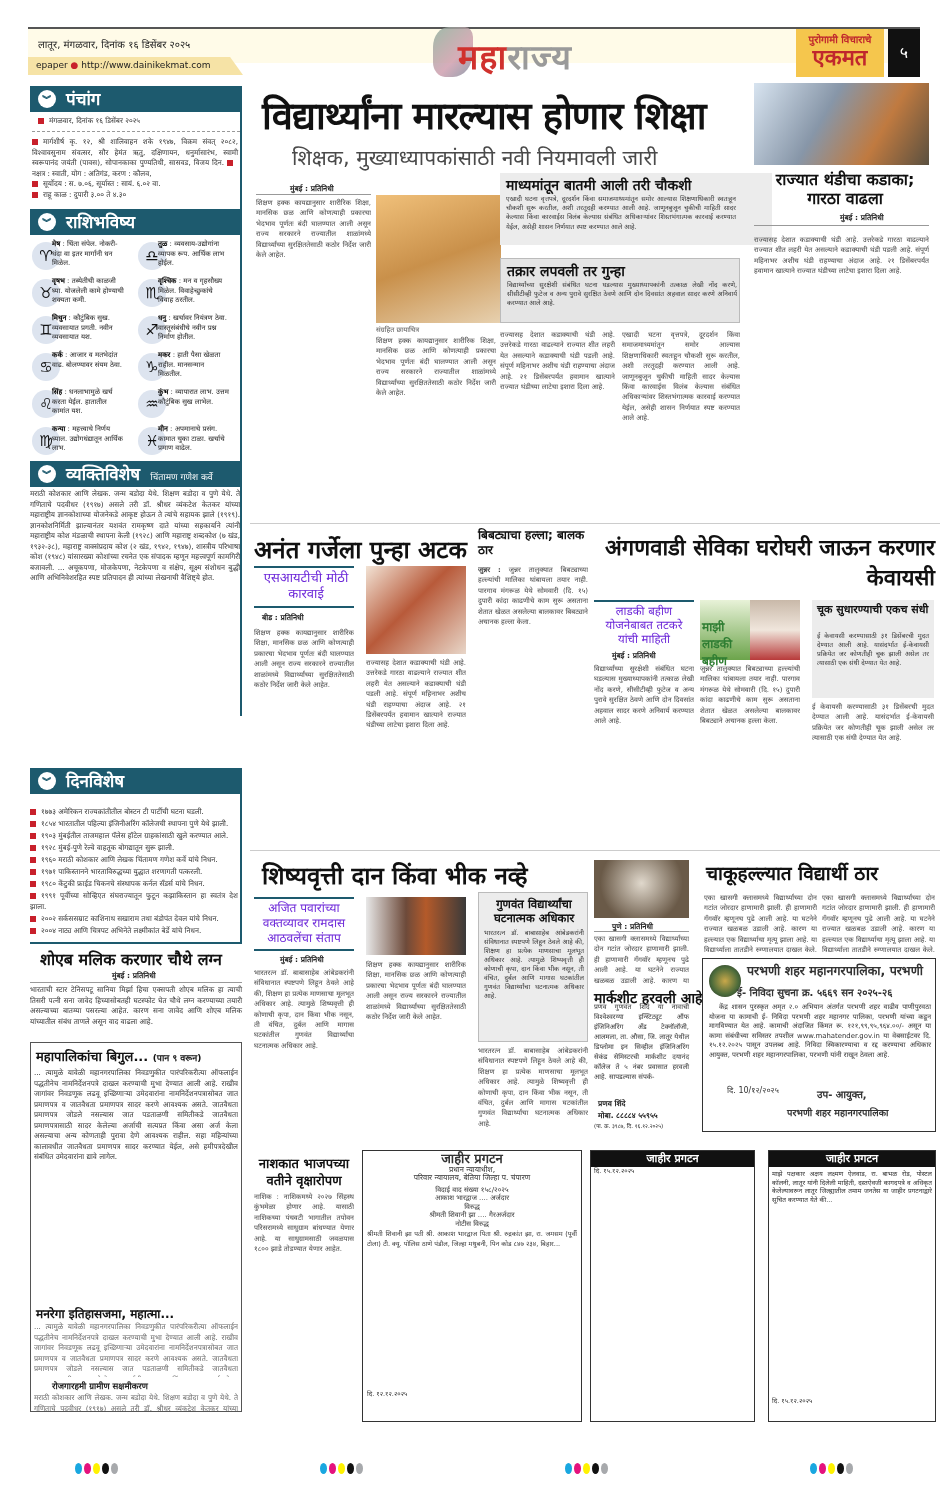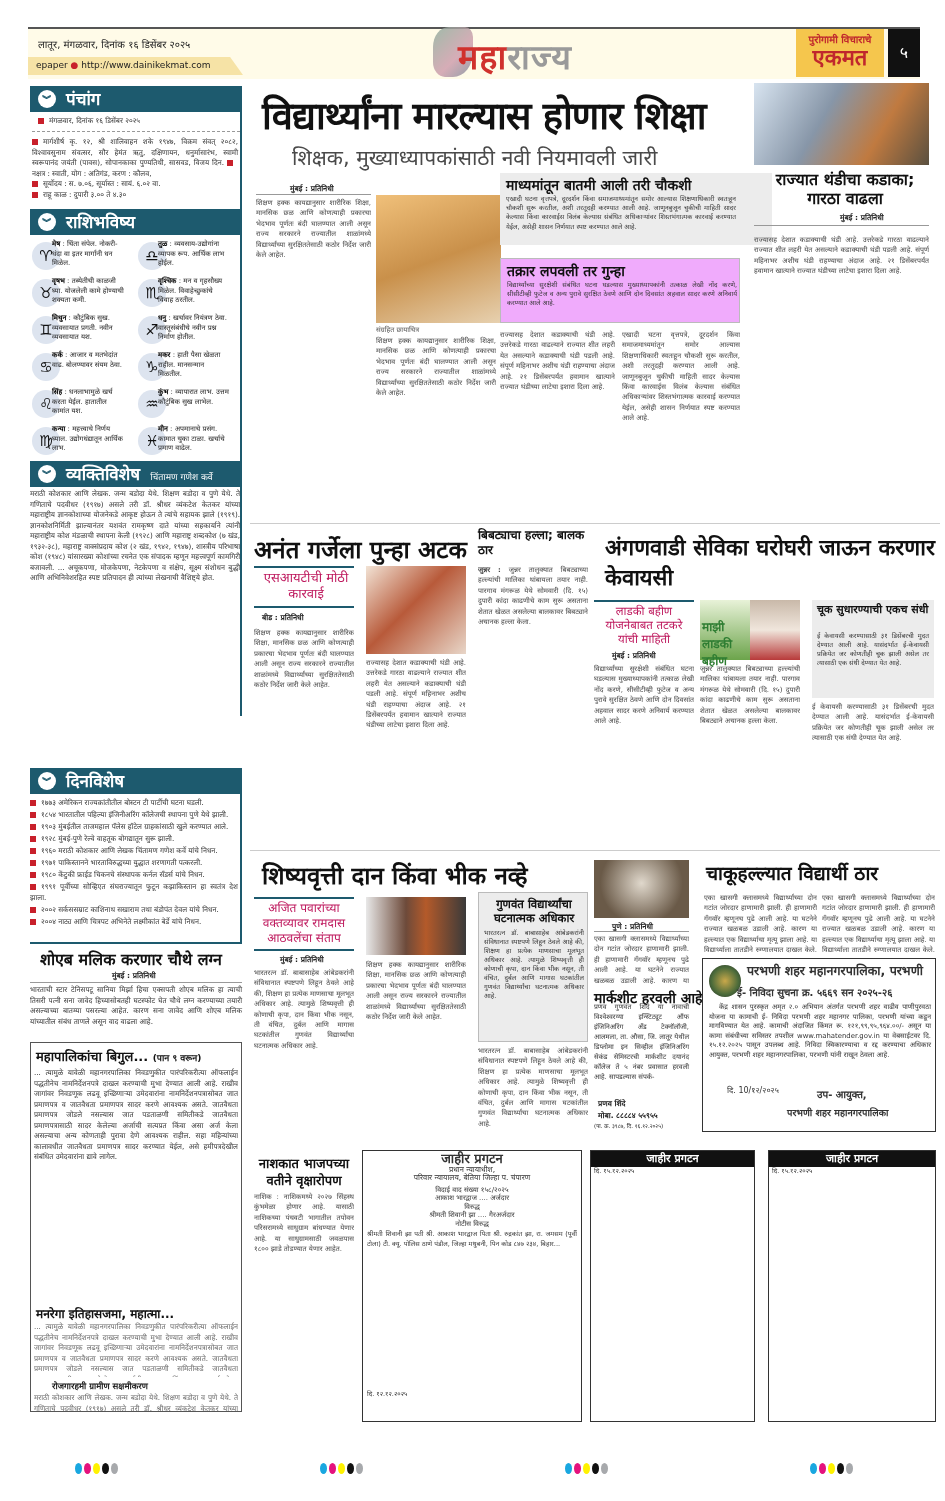--- a/index.html
+++ b/index.html
@@ -1,39 +1,39 @@
 <!DOCTYPE html>
 <html><head>
 <meta charset="utf-8">
 <style>
 *{box-sizing:border-box;margin:0;padding:0}
 body{width:945px;height:1501px;background:#fff;font-family:"DejaVu Sans",sans-serif;color:#222;position:relative;overflow:hidden}
 .abs{position:absolute}
-.masthead{left:28px;top:27px;width:892px;height:52px;border-top:2px solid #555;background:#fffbe8}
+.masthead{left:28px;top:27px;width:892px;height:36px;border-top:2px solid #555;background:#fffbe8}
 .mh-date{left:10px;top:8px;font-size:10px;color:#222}
 .mh-epaper{left:0;top:28px;width:215px;height:18px;background:#f6e3a6;font-size:9px;padding:3px 8px;clip-path:polygon(0 0,94% 0,100% 100%,0 100%)}
 .mh-logo{left:430px;top:4px;font-size:34px;font-weight:bold;color:#d0312d;letter-spacing:1px}
 .mh-logo span{color:#9a9a9a}
 .mh-map{left:405px;top:-2px;width:40px;height:50px;background:linear-gradient(135deg,#8a9,#c9a 60%,#789);border-radius:40% 20% 50% 30%;opacity:.8}
 .mh-brand{left:768px;top:0;width:88px;height:48px;background:#f5c64d;text-align:center}
 .mh-brand .t{font-size:10px;color:#c0272d;font-weight:bold;padding-top:3px}
 .mh-brand .b{font-size:22px;color:#c0272d;font-weight:bold;line-height:24px}
 .mh-page{left:860px;top:0;width:32px;height:48px;background:#111;color:#fff;font-size:16px;text-align:center;padding-top:12px}
 .sec-head{background:#1d5a6e;color:#fff;font-weight:bold;font-size:17px;height:26px;padding-left:36px;line-height:26px;position:absolute;left:30px;width:212px}
 .sec-head .chev{position:absolute;left:8px;top:4px;width:18px;height:18px;border-radius:50%;background:#fff;color:#1d5a6e;font-size:10px;text-align:center;line-height:18px}
 .sec-head .sub{font-size:9px;font-weight:normal;margin-left:10px}
 .left-col{left:30px;width:212px;border-right:2px solid #1d5a6e}
 .txt{font-size:7.2px;line-height:10.5px;color:#333;text-align:justify}
 .bullet{display:inline-block;width:6px;height:6px;background:#c8202b;margin-right:5px;vertical-align:middle}
 .rashi{position:absolute;width:104px;height:36px;font-size:7px;line-height:9.5px}
 .rashi .ico{position:absolute;left:0;top:2px;width:28px;height:28px;border-radius:50%;background:#dde4ef;text-align:center;line-height:28px;font-size:15px;color:#111}
 .rashi .rt{position:absolute;left:20px;top:0;width:72px}
 .rashi b{color:#000}
 .h-big{font-weight:bold;color:#111;position:absolute;white-space:nowrap}
-.h-sub{color:#be185d;position:absolute;white-space:nowrap}
+.h-sub{color:#6d28d9;position:absolute;white-space:nowrap}
 .byline{font-size:7.5px;font-weight:bold;position:absolute}
 .rule{position:absolute;height:1px;background:#999}
 .box-grey{background:#ececec;position:absolute}
 .img{position:absolute;background:linear-gradient(135deg,#9aa5ad,#c8b9a6 50%,#6e6054)}
 .ad{position:absolute;border:1px solid #333;font-size:6.5px;line-height:8.5px;color:#333}
 .ad-head{background:#111;color:#fff;text-align:center;font-size:11px;font-weight:bold;height:16px;line-height:16px}
 .regmarks{position:absolute;top:1463px;display:flex;gap:2px}
 .regmarks i{display:block;width:7px;height:11px;border-radius:50%}
 .col-text{position:absolute;font-size:7px;line-height:10.4px;color:#444;text-align:justify;overflow:hidden}
 </style>
@@ -117,21 +117,21 @@
       <span class="rt"><b>मीन</b> : <span>अपमानाचे प्रसंग. कामात चुका टाळा. खर्चाचे प्रमाण वाढेल.</span></span>
     </div>
   </div>
 
 <div class="sec-head" style="top:461px"><span class="chev">︾</span><span>व्यक्तिविशेष</span><span class="sub">चिंतामण गणेश कर्वे</span></div>
 <div class="abs txt" style="left:30px;top:489px;width:210px;height:218px;overflow:hidden">मराठी कोशकार आणि लेखक. जन्म बडोदा येथे. शिक्षण बडोदा व पुणे येथे. ते गणिताचे पदवीधर (१९१७) असले तरी डॉ. श्रीधर व्यंकटेश केतकर यांच्या महाराष्ट्रीय ज्ञानकोशाच्या योजनेकडे आकृष्ट होऊन ते त्यांचे सहायक झाले (१९१९). ज्ञानकोशनिर्मिती झाल्यानंतर यशवंत रामकृष्ण दाते यांच्या सहकार्याने त्यांनी महाराष्ट्रीय कोश मंडळाची स्थापना केली (१९२८) आणि महाराष्ट्र शब्दकोश (७ खंड, १९३२-३८), महाराष्ट्र वाक्संप्रदाय कोश (२ खंड, १९४२, १९४७), शास्त्रीय परिभाषा कोश (१९४८) यांसारख्या कोशांच्या रचनेत एक संपादक म्हणून महत्त्वपूर्ण कामगिरी बजावली. ... अचूकपणा, मोजकेपणा, नेटकेपणा व संक्षेप, सूक्ष्म संशोधन बुद्धी आणि अभिनिवेशरहित स्पष्ट प्रतिपादन ही त्यांच्या लेखनाची वैशिष्ट्ये होत.</div>
 
 <div class="sec-head" style="top:768px"><span class="chev">︾</span><span>दिनविशेष</span></div>
 <div class="abs left-col" style="top:768px;height:176px;border-bottom:2px solid #1d5a6e"></div>
 <div class="abs" style="left:30px;top:798px;width:208px" id="din-list">
-    <div class="txt" style="margin-bottom: 1.5px;"><span class="bullet"></span><span>१७७३ अमेरिकन राज्यक्रांतीतील बोस्टन टी पार्टीची घटना घडली.</span></div>
+    <div class="txt" style="margin-bottom: 1.5px; margin-top: 9px;"><span class="bullet"></span><span>१७७३ अमेरिकन राज्यक्रांतीतील बोस्टन टी पार्टीची घटना घडली.</span></div>
     <div class="txt" style="margin-bottom: 1.5px;"><span class="bullet"></span><span>१८५४ भारतातील पहिल्या इंजिनीअरिंग कॉलेजची स्थापना पुणे येथे झाली.</span></div>
     <div class="txt" style="margin-bottom: 1.5px;"><span class="bullet"></span><span>१९०३ मुंबईतील ताजमहाल पॅलेस हॉटेल ग्राहकांसाठी खुले करण्यात आले.</span></div>
     <div class="txt" style="margin-bottom: 1.5px;"><span class="bullet"></span><span>१९२८ मुंबई-पुणे रेल्वे वाहतूक बोगद्यातून सुरू झाली.</span></div>
     <div class="txt" style="margin-bottom: 1.5px;"><span class="bullet"></span><span>१९६० मराठी कोशकार आणि लेखक चिंतामण गणेश कर्वे यांचे निधन.</span></div>
     <div class="txt" style="margin-bottom: 1.5px;"><span class="bullet"></span><span>१९७१ पाकिस्तानने भारताविरुद्धच्या युद्धात शरणागती पत्करली.</span></div>
     <div class="txt" style="margin-bottom: 1.5px;"><span class="bullet"></span><span>१९८० केंटुकी फ्राईड चिकनचे संस्थापक कर्नल सँडर्स यांचे निधन.</span></div>
     <div class="txt" style="margin-bottom: 1.5px;"><span class="bullet"></span><span>१९९१ पूर्वीच्या सोव्हिएत संघराज्यातून फुटून कझाकिस्तान हा स्वतंत्र देश झाला.</span></div>
     <div class="txt" style="margin-bottom: 1.5px;"><span class="bullet"></span><span>२००२ सर्कससम्राट काशिनाथ सखाराम तथा बंडोपंत देवल यांचे निधन.</span></div>
     <div class="txt" style="margin-bottom: 1.5px;"><span class="bullet"></span><span>२००४ नाट्य आणि चित्रपट अभिनेते लक्ष्मीकांत बेर्डे यांचे निधन.</span></div>
   </div>
@@ -154,21 +154,21 @@
 <div class="byline" style="left:290px;top:183px">मुंबई : प्रतिनिधी</div>
 <div class="rule" style="left:256px;top:194px;width:115px"></div>
 <div class="col-text" style="left:256px;top:198px;width:115px;height:320px">शिक्षण हक्क कायद्यानुसार शारीरिक शिक्षा, मानसिक छळ आणि कोणत्याही प्रकारचा भेदभाव पूर्णतः बंदी घालण्यात आली असून राज्य सरकारने राज्यातील शाळांमध्ये विद्यार्थ्यांच्या सुरक्षिततेसाठी कठोर निर्देश जारी केले आहेत.</div>
 <div class="img" style="left:376px;top:195px;width:125px;height:128px;background:linear-gradient(160deg,#f0c07a,#c9904a 50%,#e7d1b0)"></div>
 <div class="abs" style="left:376px;top:325px;font-size:7px;color:#555">संग्रहित छायाचित्र</div>
 <div class="col-text" style="left:376px;top:336px;width:120px;height:182px">शिक्षण हक्क कायद्यानुसार शारीरिक शिक्षा, मानसिक छळ आणि कोणत्याही प्रकारचा भेदभाव पूर्णतः बंदी घालण्यात आली असून राज्य सरकारने राज्यातील शाळांमध्ये विद्यार्थ्यांच्या सुरक्षिततेसाठी कठोर निर्देश जारी केले आहेत.</div>
 <div class="box-grey" style="left:500px;top:173px;width:272px;height:72px">
   <div class="h-big" style="left:6px;top:2px;font-size:14px">माध्यमांतून बातमी आली तरी चौकशी</div>
   <div class="abs txt" style="left:6px;top:22px;width:230px;font-size:6.6px;line-height:9.2px">एखादी घटना वृत्तपत्रे, दूरदर्शन किंवा समाजमाध्यमांतून समोर आल्यास शिक्षणाधिकारी स्वतःहून चौकशी सुरू करतील, अशी तरतूदही करण्यात आली आहे. जाणूनबुजून चुकीची माहिती सादर केल्यास किंवा कारवाईस विलंब केल्यास संबंधित अधिकाऱ्यांवर शिस्तभंगात्मक कारवाई करण्यात येईल, असेही शासन निर्णयात स्पष्ट करण्यात आले आहे.</div>
 </div>
-<div class="box-grey" style="left:500px;top:258px;width:240px;height:65px;background:#f0abfc;border:1px solid #bbb">
+<div class="box-grey" style="left:500px;top:258px;width:240px;height:65px;background:#e5e5e5;border:1px solid #bbb">
   <div class="h-big" style="left:6px;top:2px;font-size:14px">तक्रार लपवली तर गुन्हा</div>
   <div class="abs txt" style="left:6px;top:22px;width:230px;height:40px;overflow:hidden;font-size:6.6px;line-height:9.2px">विद्यार्थ्यांच्या सुरक्षेशी संबंधित घटना घडल्यास मुख्याध्यापकांनी तत्काळ लेखी नोंद करणे, सीसीटीव्ही फुटेज व अन्य पुरावे सुरक्षित ठेवणे आणि दोन दिवसांत अहवाल सादर करणे अनिवार्य करण्यात आले आहे.</div>
 </div>
 <div class="col-text" style="left:500px;top:330px;width:115px;height:188px">राज्यासह देशात कडाक्याची थंडी आहे. उत्तरेकडे गारठा वाढल्याने राज्यात शीत लहरी येत असल्याने कडाक्याची थंडी पडली आहे. संपूर्ण महिनाभर अशीच थंडी राहण्याचा अंदाज आहे. २१ डिसेंबरपर्यंत हवामान खात्याने राज्यात थंडीच्या लाटेचा इशारा दिला आहे.</div>
 <div class="col-text" style="left:622px;top:330px;width:118px;height:188px">एखादी घटना वृत्तपत्रे, दूरदर्शन किंवा समाजमाध्यमांतून समोर आल्यास शिक्षणाधिकारी स्वतःहून चौकशी सुरू करतील, अशी तरतूदही करण्यात आली आहे. जाणूनबुजून चुकीची माहिती सादर केल्यास किंवा कारवाईस विलंब केल्यास संबंधित अधिकाऱ्यांवर शिस्तभंगात्मक कारवाई करण्यात येईल, असेही शासन निर्णयात स्पष्ट करण्यात आले आहे.</div>
 
 <div class="img" style="left:754px;top:83px;width:175px;height:82px;background:linear-gradient(120deg,#d8e4f0,#8796a8 40%,#c07a40 70%,#5a5040)"></div>
 <div class="h-big" style="left:760px;top:170px;font-size:16px;text-align:center;width:170px;white-space:normal;line-height:19px">राज्यात थंडीचा कडाका; गारठा वाढला</div>
 <div class="byline" style="left:840px;top:212px">मुंबई : प्रतिनिधी</div>
 <div class="rule" style="left:754px;top:225px;width:175px"></div>
@@ -181,21 +181,21 @@
 <div class="h-sub" style="left:262px;top:570px;font-size:13px;white-space:normal;width:88px;text-align:center;line-height:16px">एसआयटीची मोठी कारवाई</div>
 <div class="rule" style="left:254px;top:606px;width:100px;background:#1d5a6e;height:2px"></div>
 <div class="byline" style="left:262px;top:612px">बीड : प्रतिनिधी</div>
 <div class="col-text" style="left:254px;top:628px;width:100px;height:218px">शिक्षण हक्क कायद्यानुसार शारीरिक शिक्षा, मानसिक छळ आणि कोणत्याही प्रकारचा भेदभाव पूर्णतः बंदी घालण्यात आली असून राज्य सरकारने राज्यातील शाळांमध्ये विद्यार्थ्यांच्या सुरक्षिततेसाठी कठोर निर्देश जारी केले आहेत.</div>
 <div class="img" style="left:366px;top:566px;width:100px;height:88px;background:linear-gradient(135deg,#f2e3d5,#b85a3a 45%,#e8d6c8)"></div>
 <div class="col-text" style="left:366px;top:658px;width:100px;height:188px">राज्यासह देशात कडाक्याची थंडी आहे. उत्तरेकडे गारठा वाढल्याने राज्यात शीत लहरी येत असल्याने कडाक्याची थंडी पडली आहे. संपूर्ण महिनाभर अशीच थंडी राहण्याचा अंदाज आहे. २१ डिसेंबरपर्यंत हवामान खात्याने राज्यात थंडीच्या लाटेचा इशारा दिला आहे.</div>
 
 <div class="h-big" style="left:478px;top:528px;font-size:12px;width:110px;white-space:normal;text-align:left;line-height:15px">बिबट्याचा हल्ला; बालक ठार</div>
 <div class="col-text" style="left:478px;top:565px;width:110px;height:280px"><b>जुन्नर :</b> <span>जुन्नर तालुक्यात बिबट्याच्या हल्ल्यांची मालिका थांबायला तयार नाही. पारगाव मंगरूळ येथे सोमवारी (दि. १५) दुपारी कांदा काढणीचे काम सुरू असताना शेतात खेळत असलेल्या बालकावर बिबट्याने अचानक हल्ला केला.</span></div>
 
-<div class="h-big" style="left:605px;top:533px;font-size:22px;width:330px;white-space:normal;text-align:left;line-height:30px">अंगणवाडी सेविका घरोघरी जाऊन करणार केवायसी</div>
+<div class="h-big" style="left:605px;top:533px;font-size:22px;width:330px;white-space:normal;text-align:right;line-height:30px">अंगणवाडी सेविका घरोघरी जाऊन करणार केवायसी</div>
 <div class="rule" style="left:594px;top:600px;width:100px;background:#1d5a6e;height:2px"></div>
 <div class="h-sub" style="left:594px;top:604px;font-size:11.5px;width:100px;white-space:normal;text-align:center;line-height:14px">लाडकी बहीण योजनेबाबत तटकरे यांची माहिती</div>
 <div class="byline" style="left:612px;top:650px">मुंबई : प्रतिनिधी</div>
 <div class="col-text" style="left:594px;top:664px;width:100px;height:182px">विद्यार्थ्यांच्या सुरक्षेशी संबंधित घटना घडल्यास मुख्याध्यापकांनी तत्काळ लेखी नोंद करणे, सीसीटीव्ही फुटेज व अन्य पुरावे सुरक्षित ठेवणे आणि दोन दिवसांत अहवाल सादर करणे अनिवार्य करण्यात आले आहे.</div>
 <div class="img" style="left:700px;top:600px;width:50px;height:60px;background:linear-gradient(180deg,#e8f2d8,#6ca44b)">
     <div class="abs" style="left:2px;top:18px;font-size:12px;color:#2e7d32;font-weight:bold;width:46px">माझी लाडकी बहीण</div>
   </div>
 <div class="img" style="left:750px;top:600px;width:50px;height:60px;background:linear-gradient(180deg,#c9b9a9,#f0e6dc 50%,#b83a3a)"></div>
 <div class="col-text" style="left:700px;top:664px;width:100px;height:182px">जुन्नर तालुक्यात बिबट्याच्या हल्ल्यांची मालिका थांबायला तयार नाही. पारगाव मंगरूळ येथे सोमवारी (दि. १५) दुपारी कांदा काढणीचे काम सुरू असताना शेतात खेळत असलेल्या बालकावर बिबट्याने अचानक हल्ला केला.</div>
 <div class="box-grey" style="left:812px;top:600px;width:122px;height:98px">
@@ -261,20 +261,21 @@
   <div style="font-size:6.6px;line-height:9.5px;text-align:justify;margin-top:2px;height:160px;overflow:hidden">श्रीमती शिवानी झा पती श्री. आकाश भारद्वाज पिता श्री. रुद्रकांत झा, रा. जमसम (पूर्वी टोला) टी. क्यू. पोलिस ठाणे पंडौल, जिल्हा मधुबनी, पिन कोड ८४७ २३४, बिहार...</div>
   <div style="font-size:6.5px;text-align:left">दि. १२.१२.२०२५</div>
 </div>
 
 <div class="ad" style="left:590px;top:1150px;width:165px;height:272px">
   <div class="ad-head">जाहीर प्रगटन</div>
   <div style="padding:0 3px">दि. १५.१२.२०२५</div>
 </div>
 <div class="ad" style="left:768px;top:1150px;width:168px;height:272px">
   <div class="ad-head">जाहीर प्रगटन</div>
+  <div style="padding:3px;height:230px;overflow:hidden;text-align:justify">माझे पक्षकार अक्षय लक्ष्मण ऐलवाड, रा. बाभळ रोड, पोस्टल कॉलनी, लातूर यांनी दिलेली माहिती, दस्तऐवजी कागदपत्रे व अधिकृत केलेल्यावरून लातूर जिल्ह्यातील तमाम जनतेस या जाहीर प्रगटनाद्वारे सूचित करण्यात येते की...</div>
   <div style="padding:0 3px">दि. १५.१२.२०२५</div>
 </div>
 
 <div id="reg-wrap">
     <div class="regmarks" style="left: 75px;">
       <i style="background: rgb(25, 167, 224);"></i>
       <i style="background: rgb(229, 18, 125);"></i>
       <i style="background: rgb(255, 242, 0);"></i>
       <i style="background: rgb(17, 17, 17);"></i>
       <i style="background: rgb(167, 169, 172);"></i>

